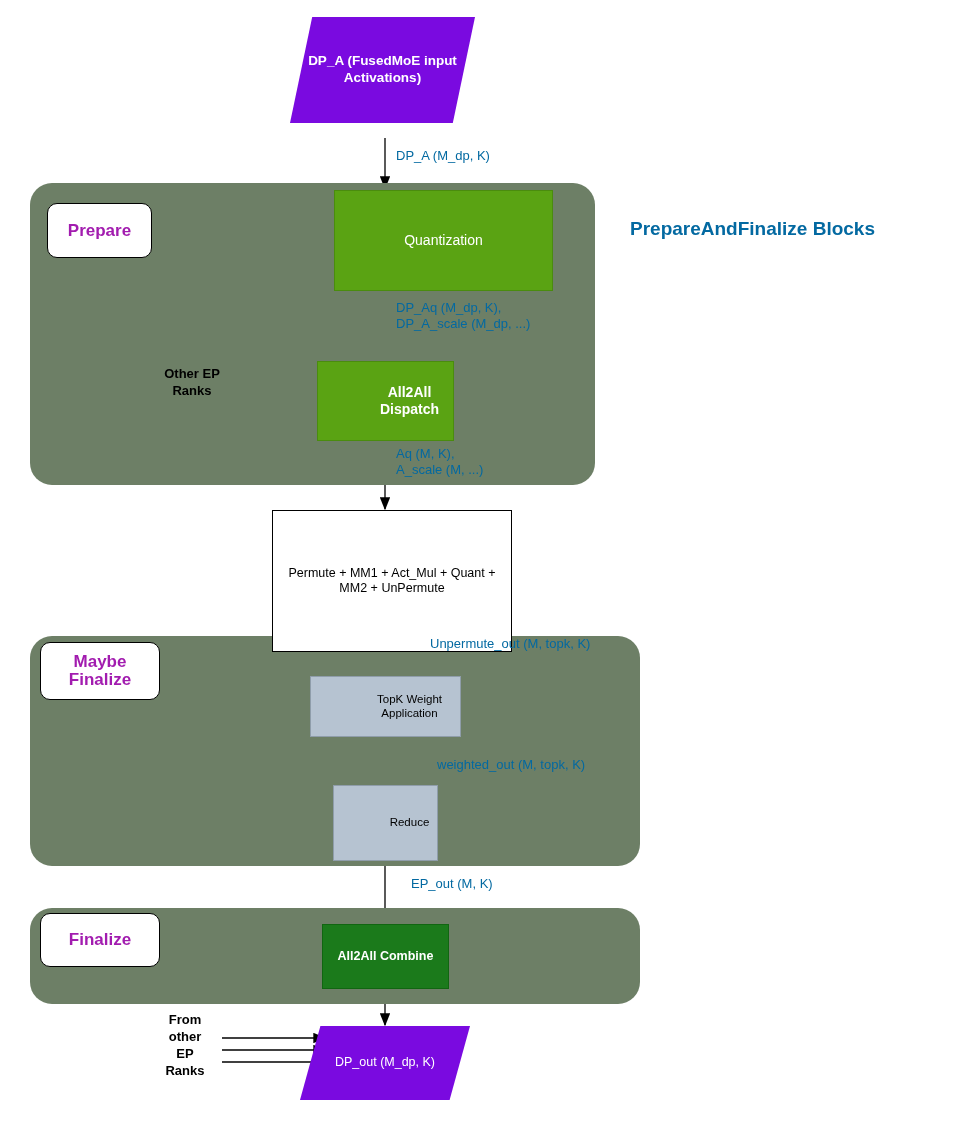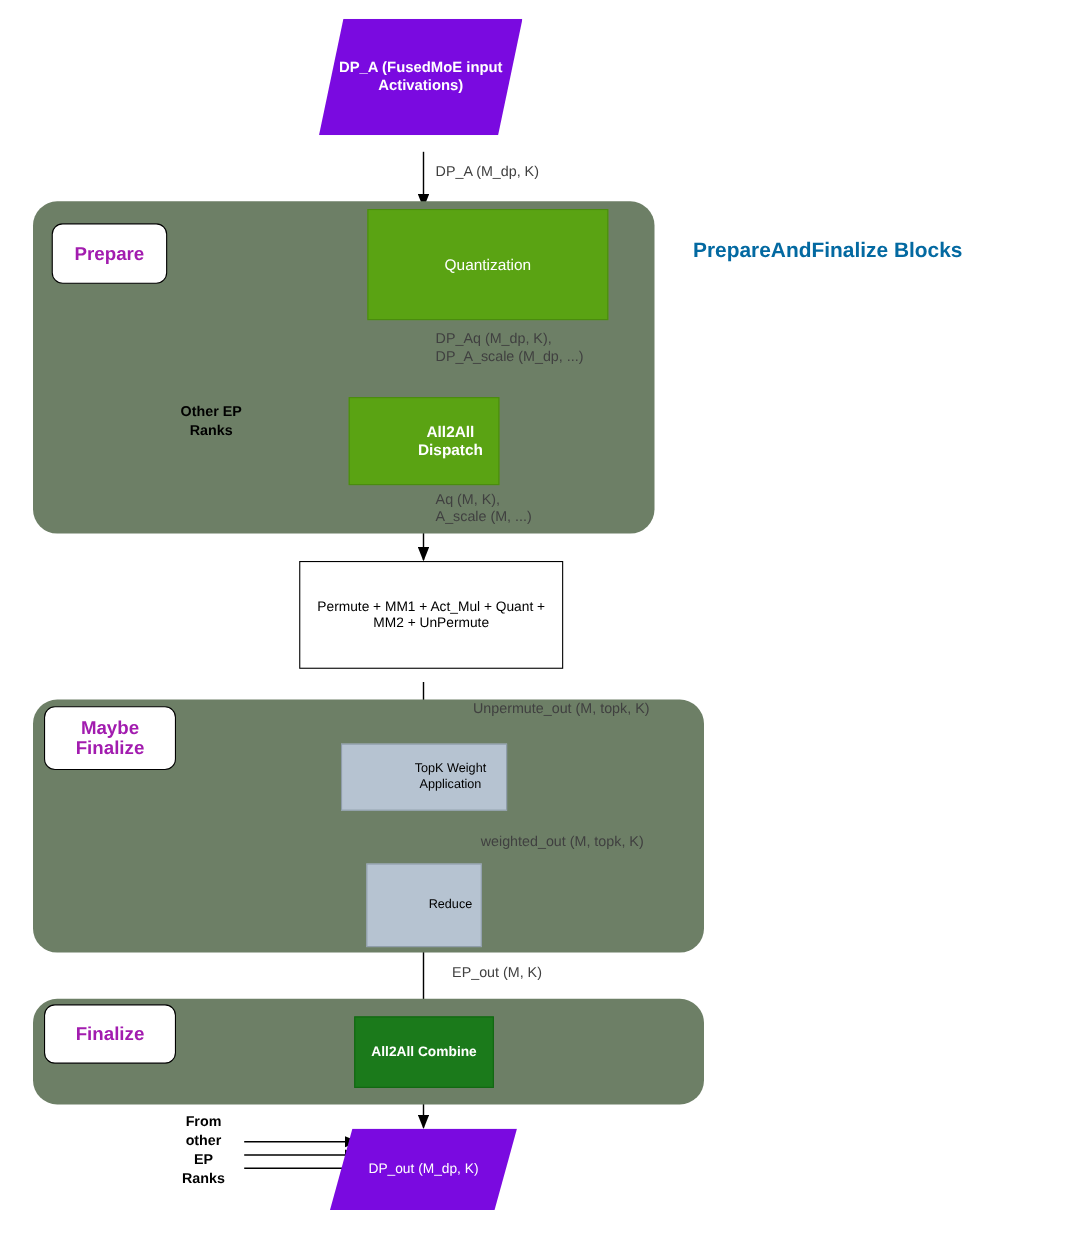--- a/index.html
+++ b/index.html
@@ -95,21 +95,21 @@
     text-align: center;
     color: #ffffff;
     font-weight: bold;
     line-height: 1.25;
     pointer-events: none;
   }
 
   
   .edge-label {
     position: absolute;
-    color: #404040;
+    color: #0369a1;
     font-size: 13px;
     line-height: 1.25;
     white-space: pre;
   }
   .side-text {
     position: absolute;
     color: #000000;
     font-size: 13px;
     font-weight: bold;
     line-height: 1.3;
@@ -182,21 +182,21 @@
     <div class="para"></div>
     <div class="para-text" style="font-size:13.5px;">DP_A
 (FusedMoE input
 Activations)</div>
   </div>
 
   <div class="box box-green abs" style="left:302px; top:190px; width:219px; height:101px; font-size:14px;margin-left:32px;">Quantization</div>
 
   <div class="box box-green abs" style="left:317px; top:361px; width:137px; height:80px; font-size:14px; font-weight:bold;padding-left:48px;">All2All Dispatch</div>
 
-  <div class="box box-white abs" style="left:272px; top:510px; width:240px; height:98px; font-size:12.5px; white-space:pre;">Permute + MM1 + Act_Mul + Quant +
+  <div class="box box-white abs" style="left:272px; top:510px; width:240px; height:142px; font-size:12.5px; white-space:pre;">Permute + MM1 + Act_Mul + Quant +
 MM2 + UnPermute</div>
 
   <div class="box box-gray abs" style="left:310px; top:676px; width:151px; height:61px; font-size:11.5px;">TopK Weight Application</div>
 
   <div class="box box-gray abs" style="left:333px; top:785px; width:105px; height:76px; font-size:11.5px;">Reduce</div>
 
   <div class="box box-darkgreen abs" style="left:322px; top:924px; width:127px; height:65px; font-size:12.5px; font-weight:bold;">All2All Combine</div>
 
   <div class="para-wrap" style="left:300px; top:1026px; width:170px; height:74px;">
     <div class="para"></div>

